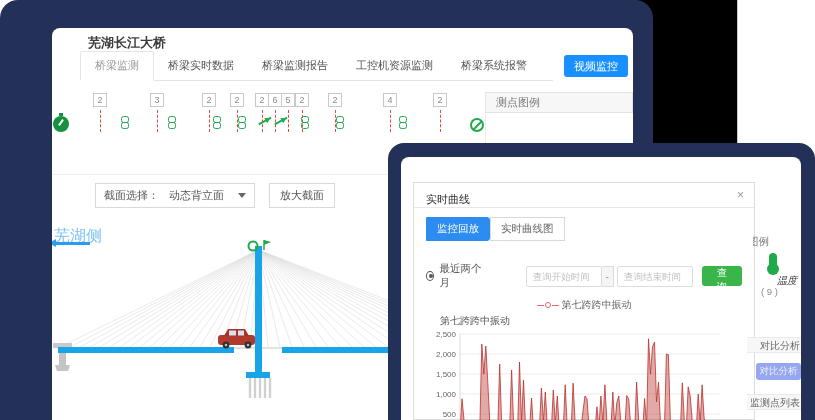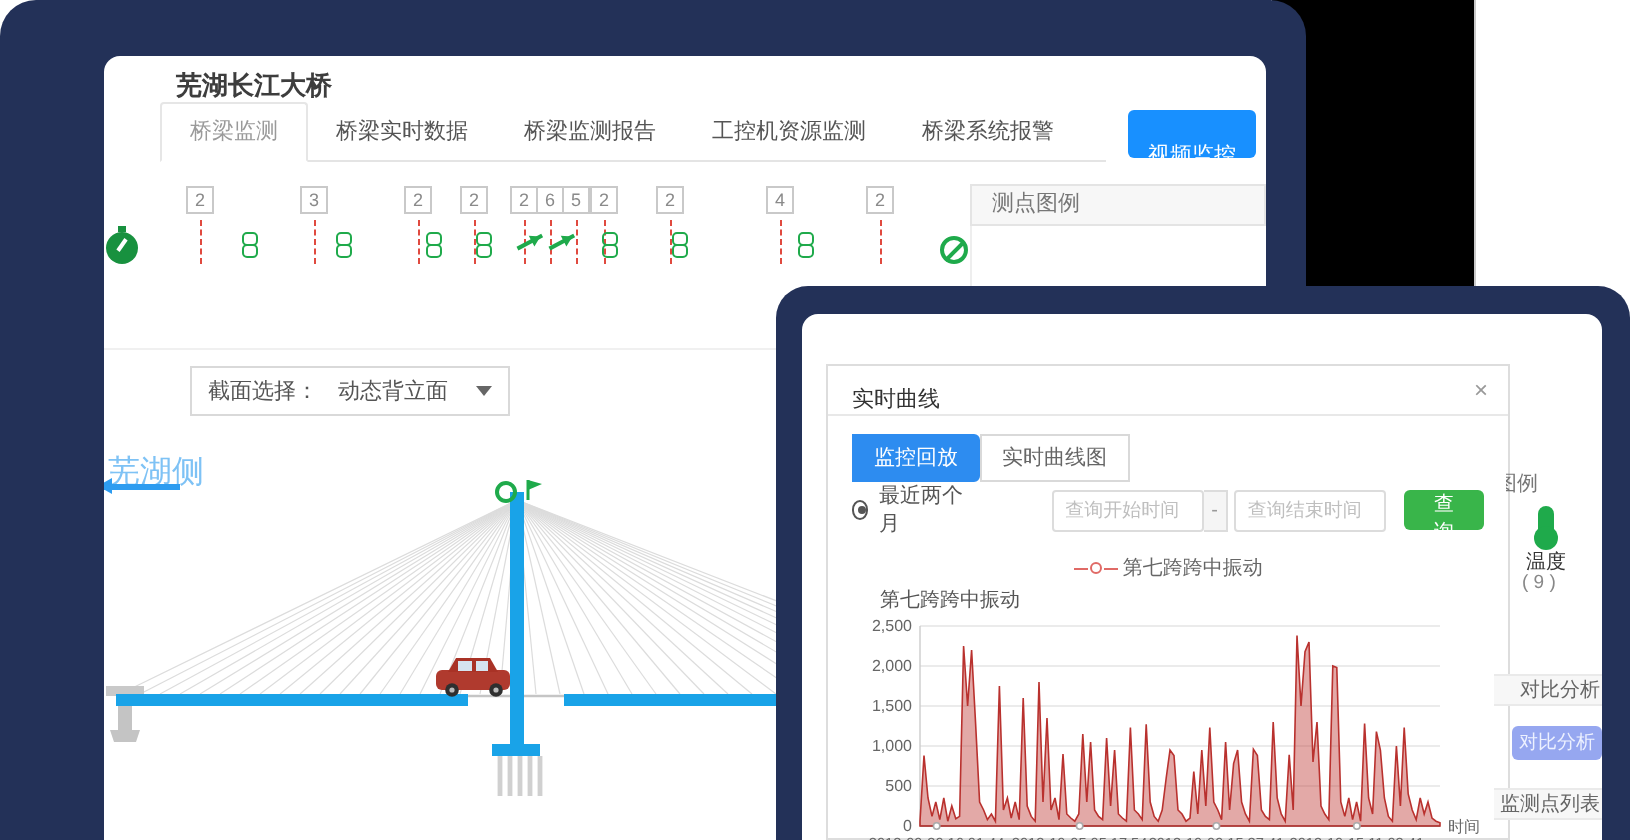--- a/index.html
+++ b/index.html
@@ -11,21 +11,21 @@
   #black-area { left:636px; top:0; width:101px; height:150px; background:#000; }
   #right-bg-sliver { left:737px; top:0; width:78px; height:150px; background:#fff; border-left:1px solid #c9c9c9; }
 
   
   #window1 { left:0; top:0; width:653px; height:440px; background:#233158; border-radius:18px; }
   #page1 { left:52px; top:28px; width:581px; height:402px; background:#fff; border-radius:8px 8px 0 0; overflow:hidden; }
   #page1-title { position:absolute; left:36px; top:6px; font-size:13px; font-weight:bold; color:#3d3d3d; }
   #main-tabs { position:absolute; left:28px; top:27px; right:80px; height:26px; border-bottom:1px solid #e4e4e4; display:flex; align-items:flex-end; }
   .mtab { font-size:11px; color:#555; padding:6px 14px 7px; cursor:pointer; white-space:nowrap; }
   .mtab.active { color:#9a9a9a; background:#fff; border:1px solid #e6e6e6; border-bottom:1px solid #fff; margin-bottom:-1px; border-radius:2px 2px 0 0; }
-  #video-btn { position:absolute; right:5px; top:27px; height:22px; padding:12px 10px; background:#1890ff; color:#fff; font-size:11px; border:none; border-radius:3px; line-height:22px; }
+  #video-btn { position:absolute; right:5px; top:27px; height:22px; padding:0 10px; background:#1890ff; color:#fff; font-size:11px; border:none; border-radius:3px; line-height:22px; }
 
   
   #sensor-strip { position:absolute; left:0; top:58px; width:581px; height:60px; }
   .badge { position:absolute; top:7px; width:14px; height:14px; border:1px solid #c9c9c9; background:#fff; color:#8a8a8a; font-size:9px; text-align:center; line-height:12px; }
   .redline { position:absolute; top:24px; width:0; height:22px; border-left:1px dashed #e04a3f; }
   .chain { position:absolute; top:30px; width:10px; height:17px; }
   .chain i { display:block; width:8px; height:7px; border:1.6px solid #1faa4b; border-radius:2.5px; margin:0 auto; }
   .chain i + i { margin-top:-1px; }
   .gauge { position:absolute; left:1px; top:30px; width:16px; height:16px; border-radius:50%; background:#18913f; }
   .gauge:before { content:""; position:absolute; left:7px; top:3px; width:2px; height:7px; background:#fff; transform:rotate(35deg); }
@@ -60,41 +60,41 @@
 
   #modal-panel { position:absolute; left:12px; top:25px; width:342px; height:238px; background:#fff; border:1px solid #ddd; }
   #modal-hdr { height:25px; border-bottom:1px solid #e8e8e8; position:relative; }
   #modal-title { position:absolute; left:12px; top:9px; font-size:11px; color:#333; }
   #modal-close { position:absolute; right:10px; top:5px; font-size:12px; color:#999; cursor:pointer; }
   #modal-body { padding:9px 12px 0; position:relative; }
   #modal-tabs { display:flex; }
   .dtab { font-size:10.5px; padding:4px 10px; border:1px solid #d9d9d9; color:#666; background:#fff; cursor:pointer; }
   .dtab:first-child { border-radius:3px 0 0 3px; }
   .dtab.active { background:#2d8cf0; border-color:#2d8cf0; color:#fff; border-radius:0 3px 3px 0; }
-  #controls-row { display:flex; align-items:center; margin-top:0;justify-content:center; }
+  #controls-row { display:flex; align-items:center; margin-top:21px;justify-content:center; }
   #radio-dot { width:10px; height:10px; border:1px solid #555; border-radius:50%; position:relative; }
   #radio-dot:before { content:""; position:absolute; left:2px; top:2px; width:4px; height:4px; border-radius:50%; background:#555; }
   #radio-label { font-size:10.5px; color:#555; margin-left:5px; }
   .dt-input { height:21px; border:1px solid #dcdcdc; border-radius:2px; font-size:9.5px; padding:0 6px; color:#555; }
   .dt-input::placeholder { color:#bfbfbf; }
   #start-input { width:76px; margin-left:44px; }
   #range-sep { width:15px; height:21px; background:#f5f5f5; border:1px solid #dcdcdc; border-left:none; font-size:10px; color:#999; text-align:center; line-height:19px; }
   #end-input { width:76px; margin-left:3px; }
   #query-btn { margin-left:9px; height:20px; padding:0 12px; background:#39b54a; border:none; border-radius:3px; color:#fff; font-size:10px; }
   #chart-legend { margin-top:8px; text-align:center; font-size:10px; color:#666; }
   .lg-dash { display:inline-block; width:7px; height:1px; border-top:1px solid #e06a66; vertical-align:middle; }
   .lg-circ { display:inline-block; width:6px; height:6px; border:1px solid #e06a66; border-radius:50%; vertical-align:middle; margin:0 1px; }
   #chart-title { margin-top:2px; margin-left:14px; font-size:10px; color:#555; }
 
   
   .sb-clip { position:absolute; overflow:hidden; direction:rtl; white-space:nowrap; }
   #sb-legend-title { left:352px; top:78px; width:16px; font-size:10.5px; color:#777; }
   #sb-thermo { position:absolute; left:368px; top:96px; width:8px; height:14px; background:#1faa4b; border-radius:4px 4px 0 0; }
   #sb-thermo:after { content:""; position:absolute; left:-2px; top:10px; width:12px; height:12px; background:#1faa4b; border-radius:50%; }
-  #sb-temp-label { position:absolute; left:362px; top:117px; font-size:10px; color:#333; }
+  #sb-temp-label { position:absolute; left:376px; top:117px; font-size:10px; color:#333;font-style:italic; }
   #sb-temp-count { position:absolute; left:360px; top:129px; font-size:9.5px; color:#888; }
   .sb-hdr { position:absolute; left:346px; width:54px; height:16px; background:#f7f7f7; border-top:1px solid #eaeaea; border-bottom:1px solid #eaeaea; font-size:10px; color:#666; line-height:15px; overflow:hidden; direction:rtl; white-space:nowrap; padding-right:1px; }
   #sb-compare-hdr { top:180px; }
   #compare-btn { position:absolute; left:355px; top:206px; width:45px; height:17px; background:#96a7f0; border:none; border-radius:3px; color:#edf1ff; font-size:9.5px; }
   #sb-points-hdr { top:237px; }
 </style>
 </head>
 <body>
 
 <div id="black-area" class="abs"></div>
@@ -180,20 +180,21 @@
       <span class="ban" style="left:121px; top:40px;"></span>
     </div>
 
     <div id="sect-divider"></div>
     <div id="section-row">
       <div id="section-box">
         <span id="section-label">截面选择：</span>
         <span id="section-value">动态背立面</span>
         <span id="section-caret"></span>
       </div>
+      <button id="zoom-section-btn">放大截面</button>
     </div>
 
     <div id="side-label">芜湖侧</div>
     <div id="side-arrow"></div>
 
     <svg id="bridge-svg" width="560" height="178" viewBox="0 0 560 178">
       <g id="cables">
           <line x1="206.5" y1="10" x2="8" y2="107" stroke="#dcdcdc" stroke-width="0.6"></line>
           <line x1="206.5" y1="10" x2="18" y2="107" stroke="#dcdcdc" stroke-width="0.6"></line>
           <line x1="206.5" y1="10" x2="28" y2="107" stroke="#dcdcdc" stroke-width="0.6"></line>

